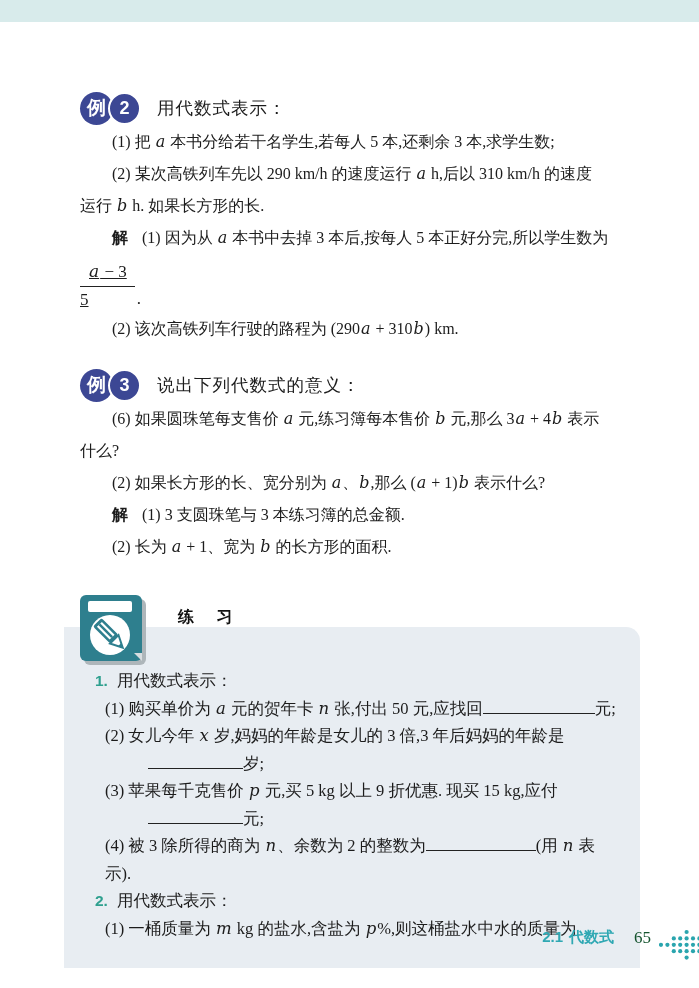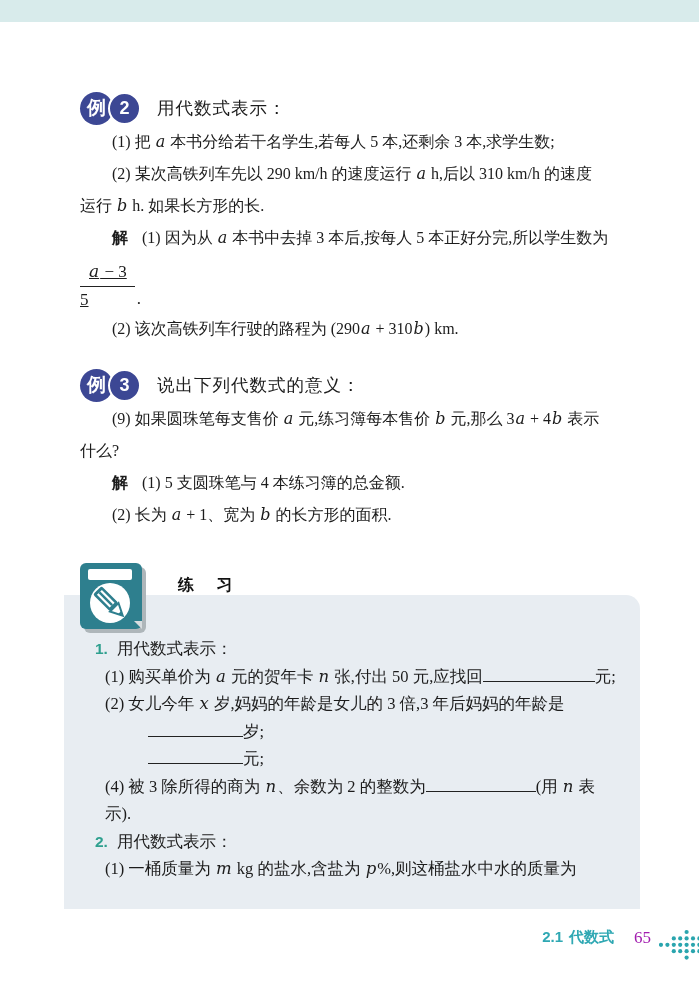--- a/index.html
+++ b/index.html
@@ -77,21 +77,21 @@
   .footer {
     position:absolute; bottom:24px; right:0;
     display:flex; align-items:flex-start;
   }
   .f-section, .f-title {
     color:#2fa8b3;
     font-family:"Liberation Sans","DejaVu Sans",sans-serif;
     font-size:15px; font-weight:bold;
   }
   .f-title { margin-left:6px; }
-  .f-page { margin-left:20px; font-size:17px; color:#a21caf; }
+  .f-page { margin-left:20px; font-size:17px; color:#14532d; }
   .f-dots { margin-left:8px; width:40px; height:36px; }
 </style>
 </head>
 <body>
 
 <div class="top-strip"></div>
 
 <div class="main">
 
   <section>
@@ -116,23 +116,24 @@
   </section>
 
   <section>
     <div class="ex-header ex3-header">
       <span class="badge">
         <span class="badge-circle">例</span>
         <span class="badge-circle badge-num">3</span>
       </span>
       <span class="ex-intro">说出下列代数式的意义：</span>
     </div>
-    <p class="para indent"><span>(9) 如果圆珠笔每支售价 </span><span class="var">a</span><span> 元,练习簿每本售价 </span><span class="var">b</span><span> 元,那么 3</span><span class="var">a</span><span> + 4</span><span class="var">b</span><span> 表示</span></p>
+    <p class="para indent"><span>(6) 如果圆珠笔每支售价 </span><span class="var">a</span><span> 元,练习簿每本售价 </span><span class="var">b</span><span> 元,那么 3</span><span class="var">a</span><span> + 4</span><span class="var">b</span><span> 表示</span></p>
     <p class="para"><span>什么?</span></p>
-    <p class="para indent"><span class="sol-label">解</span><span>(1) 5 支圆珠笔与 4 本练习簿的总金额.</span></p>
+    <p class="para indent"><span>(2) 如果长方形的长、宽分别为 </span><span class="var">a</span><span>、</span><span class="var">b</span><span>,那么 (</span><span class="var">a</span><span> + 1)</span><span class="var">b</span><span> 表示什么?</span></p>
+    <p class="para indent"><span class="sol-label">解</span><span>(1) 3 支圆珠笔与 3 本练习簿的总金额.</span></p>
     <p class="para indent"><span>(2) 长为 </span><span class="var">a</span><span> + 1、宽为 </span><span class="var">b</span><span> 的长方形的面积.</span></p>
   </section>
 
   <section class="practice">
     <svg class="practice-icon" viewBox="0 0 96 78">
       <rect x="10" y="8" width="62" height="66" rx="6" fill="#aeb6ba"></rect>
       <rect x="6" y="4" width="62" height="66" rx="6" fill="#2e7f8e"></rect>
       <rect x="14" y="10" width="44" height="11" rx="2" fill="#ffffff"></rect>
       <circle cx="36" cy="44" r="20" fill="#ffffff"></circle>
       <g transform="rotate(-45 36 44)">
@@ -147,20 +148,21 @@
     <div class="practice-label">练 习</div>
 
     <div class="practice-box">
       <div class="p-lead">
         <span class="p-num">1.</span>
         <span class="p-line">用代数式表示：</span>
       </div>
       <div class="p-line p-sub"><span>(1) 购买单价为 </span><span class="var">a</span><span> 元的贺年卡 </span><span class="var">n</span><span> 张,付出 50 元,应找回</span><span class="blank" style="width: 112px;"></span><span>元;</span></div>
       <div class="p-line p-sub"><span>(2) 女儿今年 </span><span class="var">x</span><span> 岁,妈妈的年龄是女儿的 3 倍,3 年后妈妈的年龄是</span></div>
       <div class="p-line cont-blank"><span class="blank" style="width: 95px;"></span><span>岁;</span></div>
+      <div class="p-line p-sub"><span>(3) 苹果每千克售价 </span><span class="var">p</span><span> 元,买 5 kg 以上 9 折优惠.  现买 15 kg,应付</span></div>
       <div class="p-line cont-blank"><span class="blank" style="width: 95px;"></span><span>元;</span></div>
       <div class="p-line p-sub"><span>(4) 被 3 除所得的商为 </span><span class="var">n</span><span>、余数为 2 的整数为</span><span class="blank" style="width: 110px;"></span><span>(用 </span><span class="var">n</span><span> 表示).</span></div>
       <div class="p-lead">
         <span class="p-num">2.</span>
         <span class="p-line">用代数式表示：</span>
       </div>
       <div class="p-line p-sub"><span>(1) 一桶质量为 </span><span class="var">m</span><span> kg 的盐水,含盐为 </span><span class="var">p</span><span>%,则这桶盐水中水的质量为</span></div>
 
     </div>
   </section>

